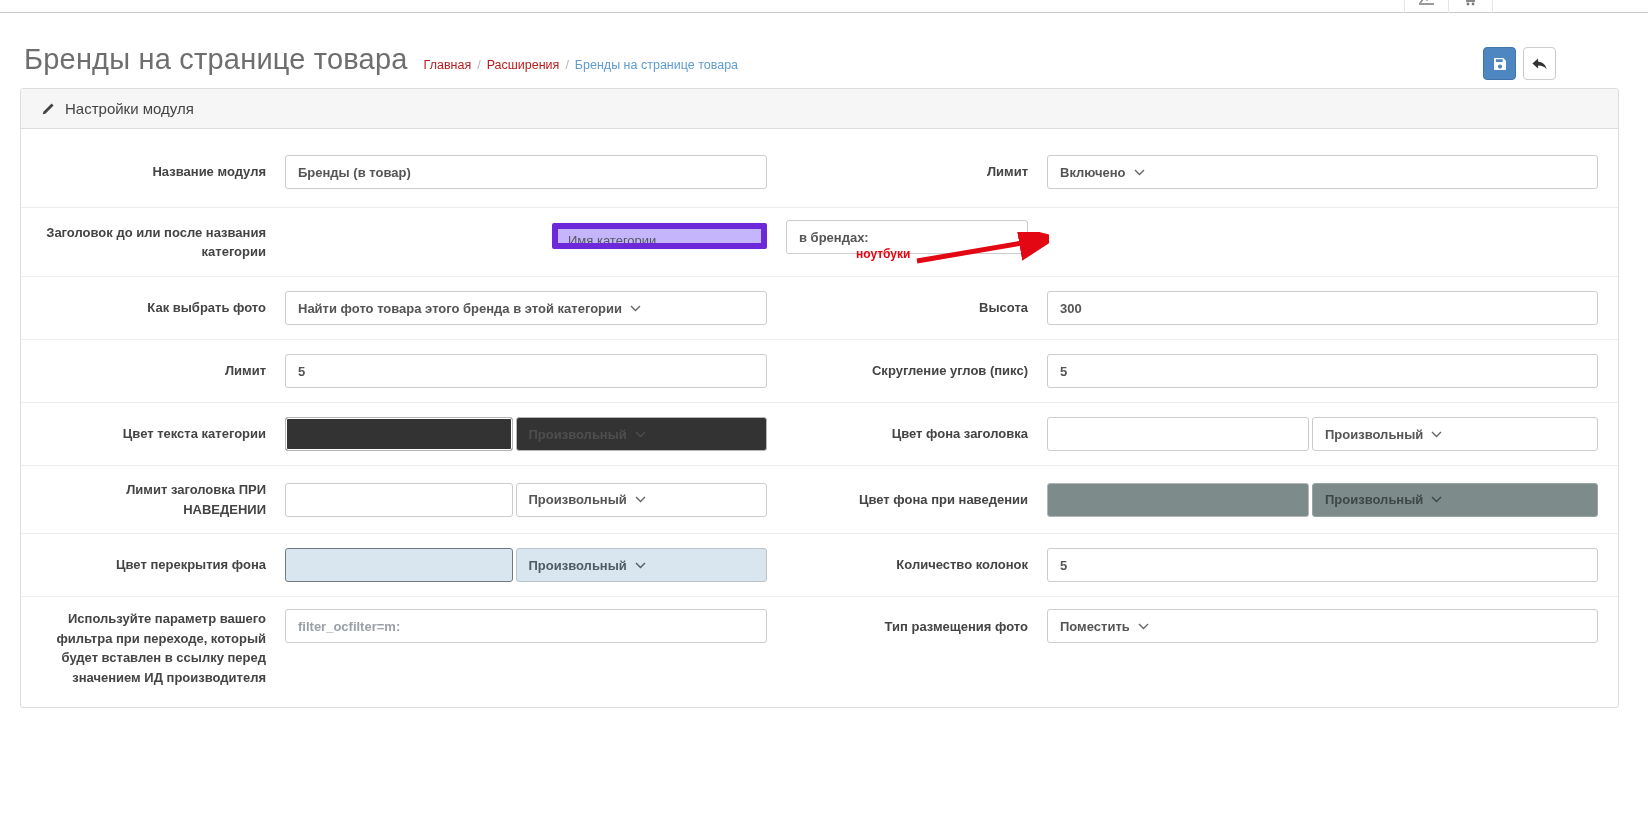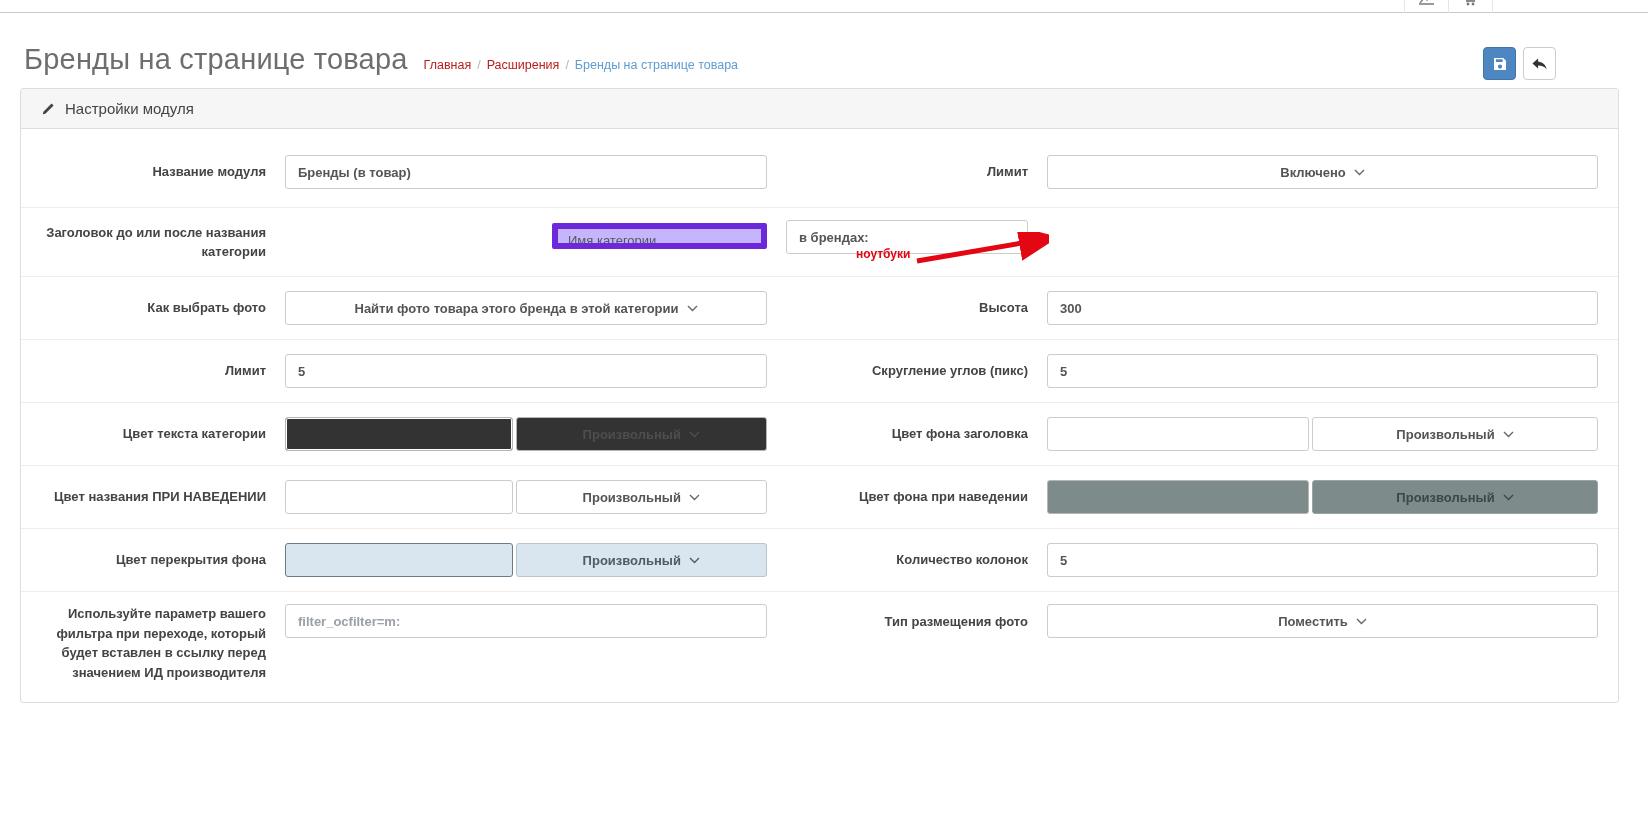--- a/index.html
+++ b/index.html
@@ -28,21 +28,21 @@
   .panel-heading { display:flex; align-items:center; gap:10px; padding:11px 20px; background:#f6f6f6; border-bottom:1px solid #ddd; font-size:15px; color:#444; border-radius:3px 3px 0 0; }
   
   .form-row { position:relative; display:grid; grid-template-columns:225px 482px 242px 1fr; column-gap:19px; align-items:center; padding:14px 20px; border-bottom:1px solid #ededed; }
   .form-row.first { padding-top:26px; padding-bottom:18px; }
   .form-row.title-row { padding-top:12px; padding-bottom:12px; min-height:69px; }
   .form-row.last { border-bottom:none; align-items:start; padding:12px 20px 20px; min-height:106px; }
   .lbl { font-weight:700; font-size:13px; color:#444; text-align:right; line-height:1.5; }
   .form-row.last .lbl.pad { padding-top:8px; }
   .control { height:34px; width:100%; border:1px solid #ccc; border-radius:3px; padding:6px 12px; font-size:13px; color:#555; background:#fff; font-family:inherit; outline:none;font-weight:bold; }
   .control::placeholder { color:#9aa0a6; }
-  .select { display:flex; align-items:center; justify-content:center; cursor:pointer; gap:8px; }
+  .select { display:flex; align-items:center; justify-content:flex-start; cursor:pointer; gap:8px; }
   .select .sel-text { white-space:nowrap; overflow:hidden; text-overflow:ellipsis; }
   .select svg { flex:none; }
   .color-pair { display:flex; gap:3px; }
   .color-pair > * { flex:1; min-width:0; }
   .color-field { height:34px; border:1px solid #ccc; border-radius:3px; width:100%; }
   .color-field.inset { box-shadow:inset 0 0 0 1px #fff; }
   .chip { justify-self:end; width:215px; height:26px; line-height:24px; padding:0 10px; background:#c4b5fd; border:6px solid #6d28d9; border-radius:2px; font-size:13px; color:#55585c; align-self:start; margin-top:3px; white-space:nowrap; overflow:hidden; }
   .annotation { position:absolute; left:835px; top:24px; display:flex; align-items:flex-end; gap:4px; pointer-events:none; }
   .annotation-text { font-size:12px; font-weight:700; line-height:1; padding-bottom:6px; }
 </style>
@@ -160,21 +160,21 @@
         <div class="control select">
           <span class="sel-text">Произвольный</span>
           <svg width="11" height="7" viewBox="0 0 11 7">
               <path d="M1 1l4.5 4.5L10 1" stroke="#666" stroke-width="1.4" fill="none"></path>
             </svg>
         </div>
       </div>
     </div>
 
     <div class="form-row">
-      <div class="lbl">Цвет названия ПРИ НАВЕДЕНИИ</div>
+      <div class="lbl">Лимит заголовка ПРИ НАВЕДЕНИИ</div>
       <div class="color-pair">
         <div class="color-field"></div>
         <div class="control select">
           <span class="sel-text">Произвольный</span>
           <svg width="11" height="7" viewBox="0 0 11 7">
               <path d="M1 1l4.5 4.5L10 1" stroke="#666" stroke-width="1.4" fill="none"></path>
             </svg>
         </div>
       </div>
       <div class="lbl">Цвет фона при наведении</div>

